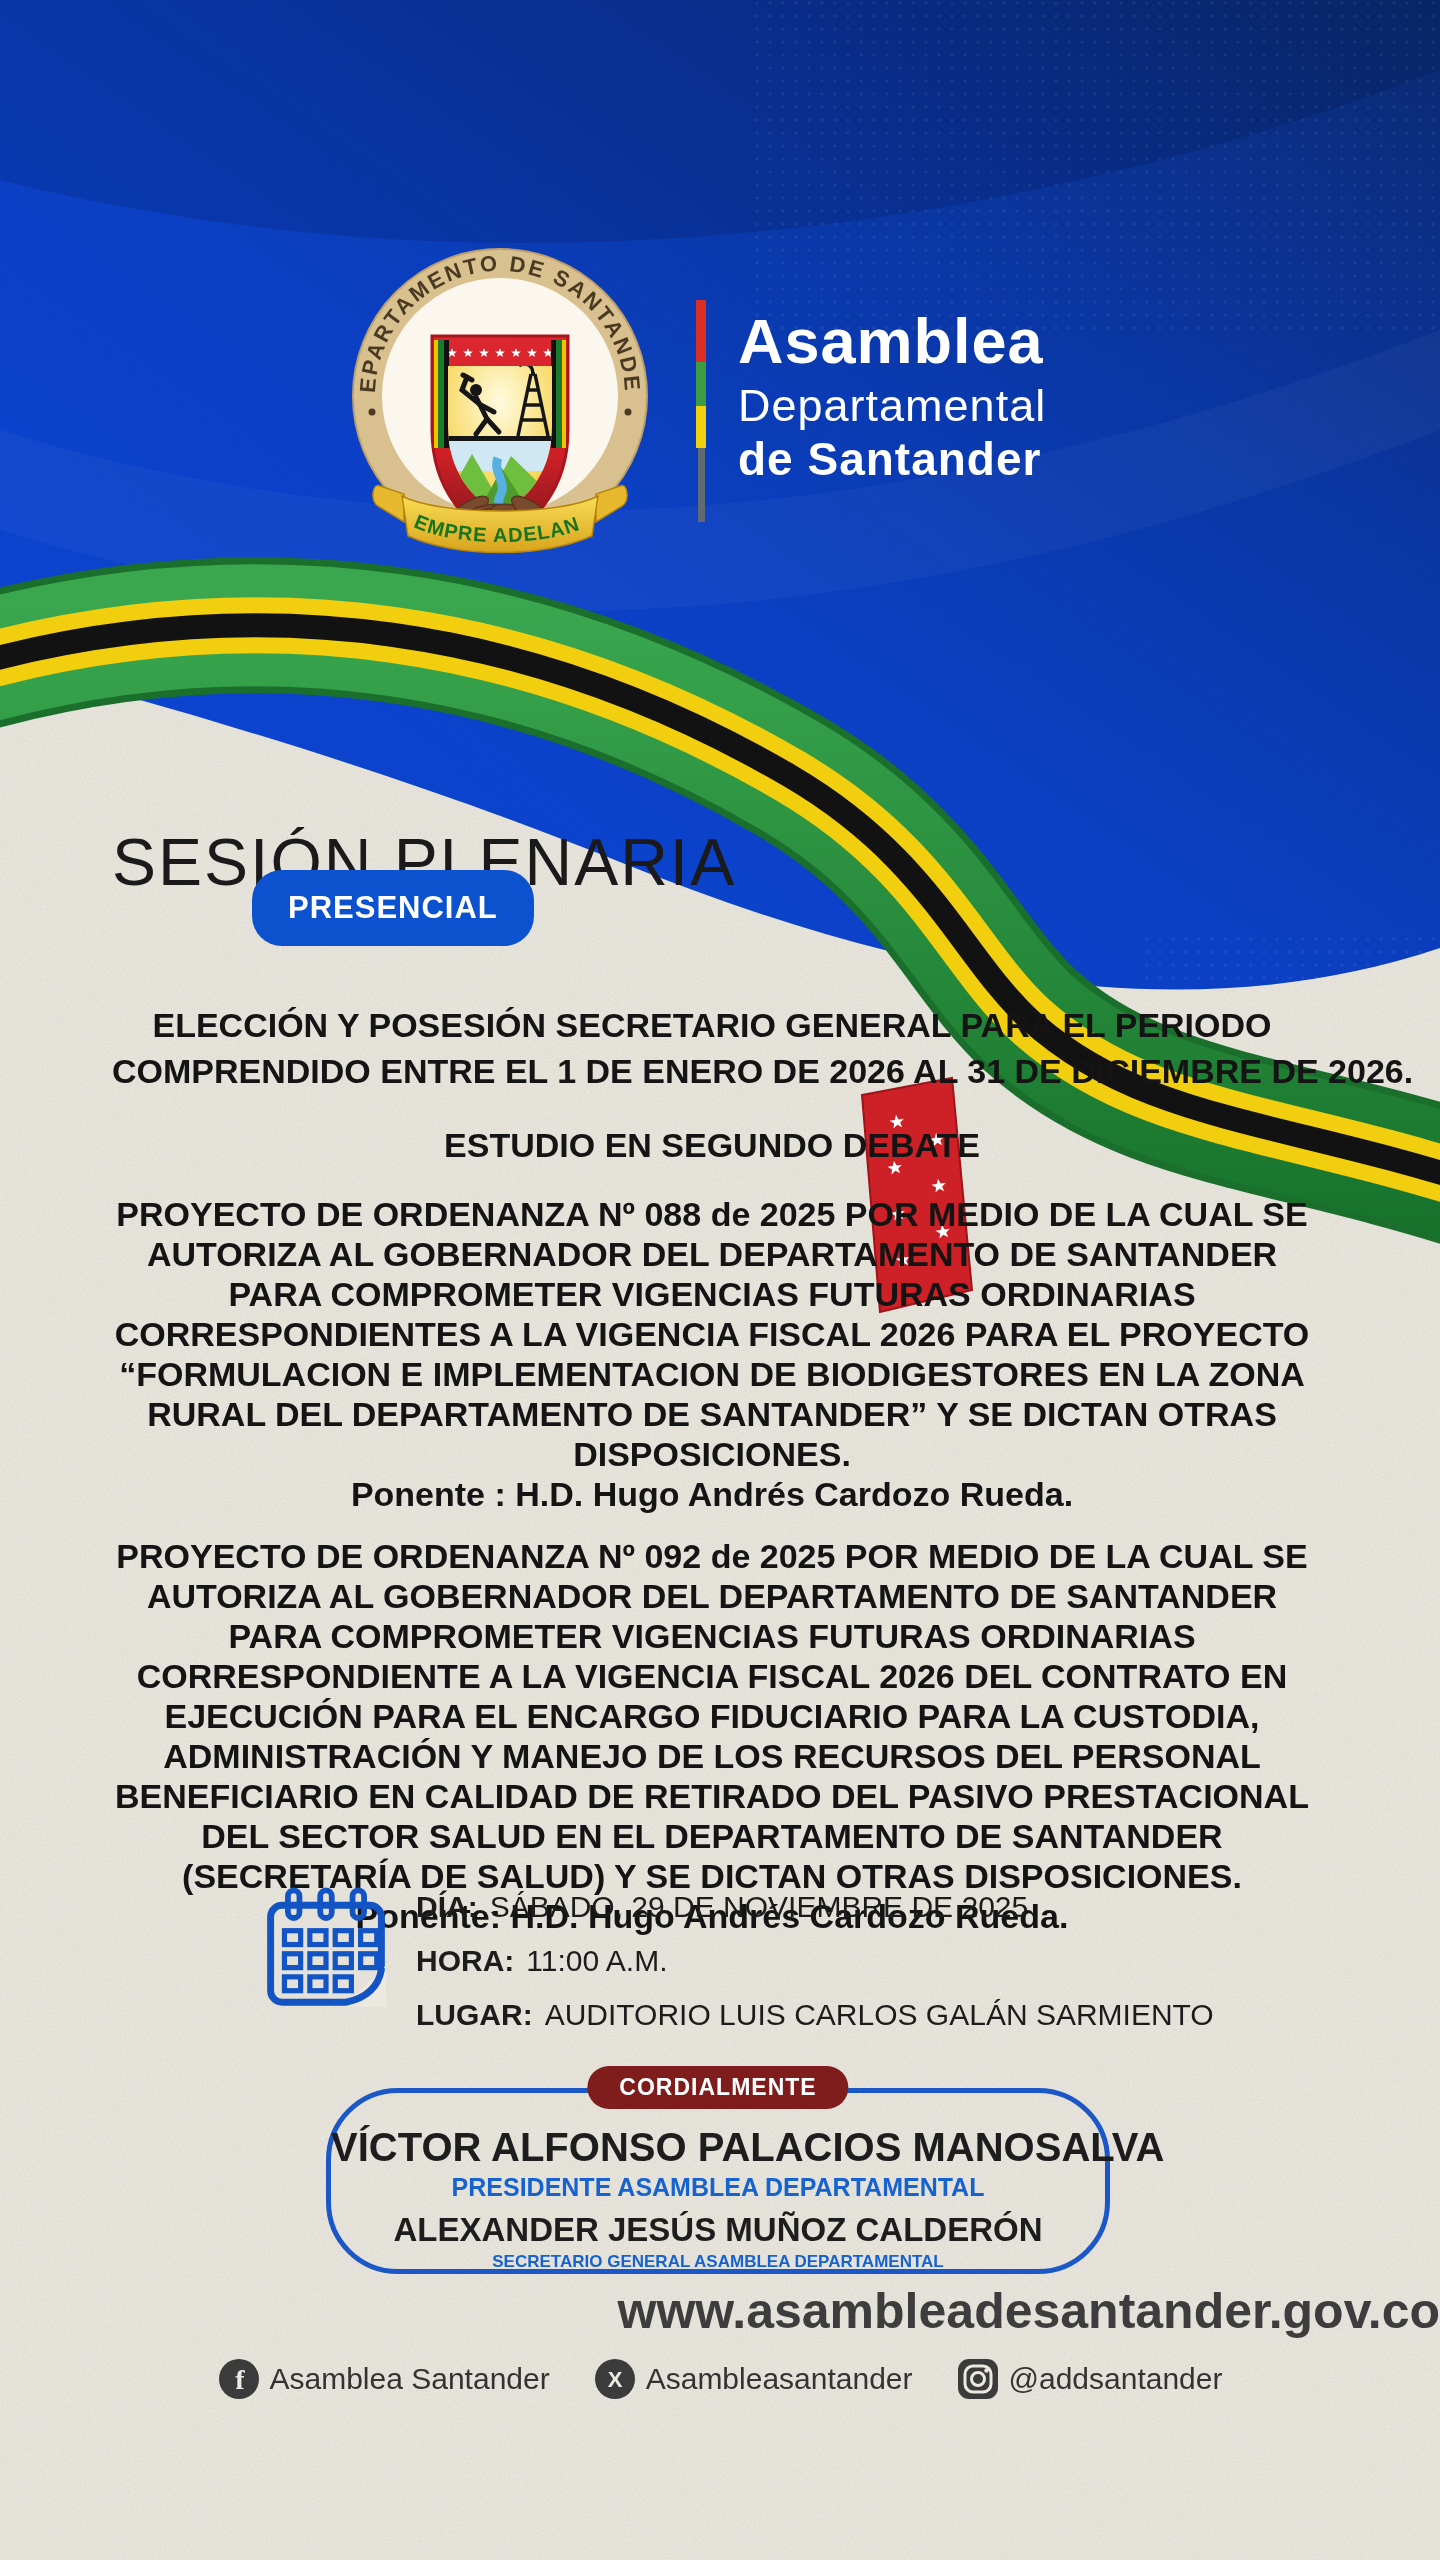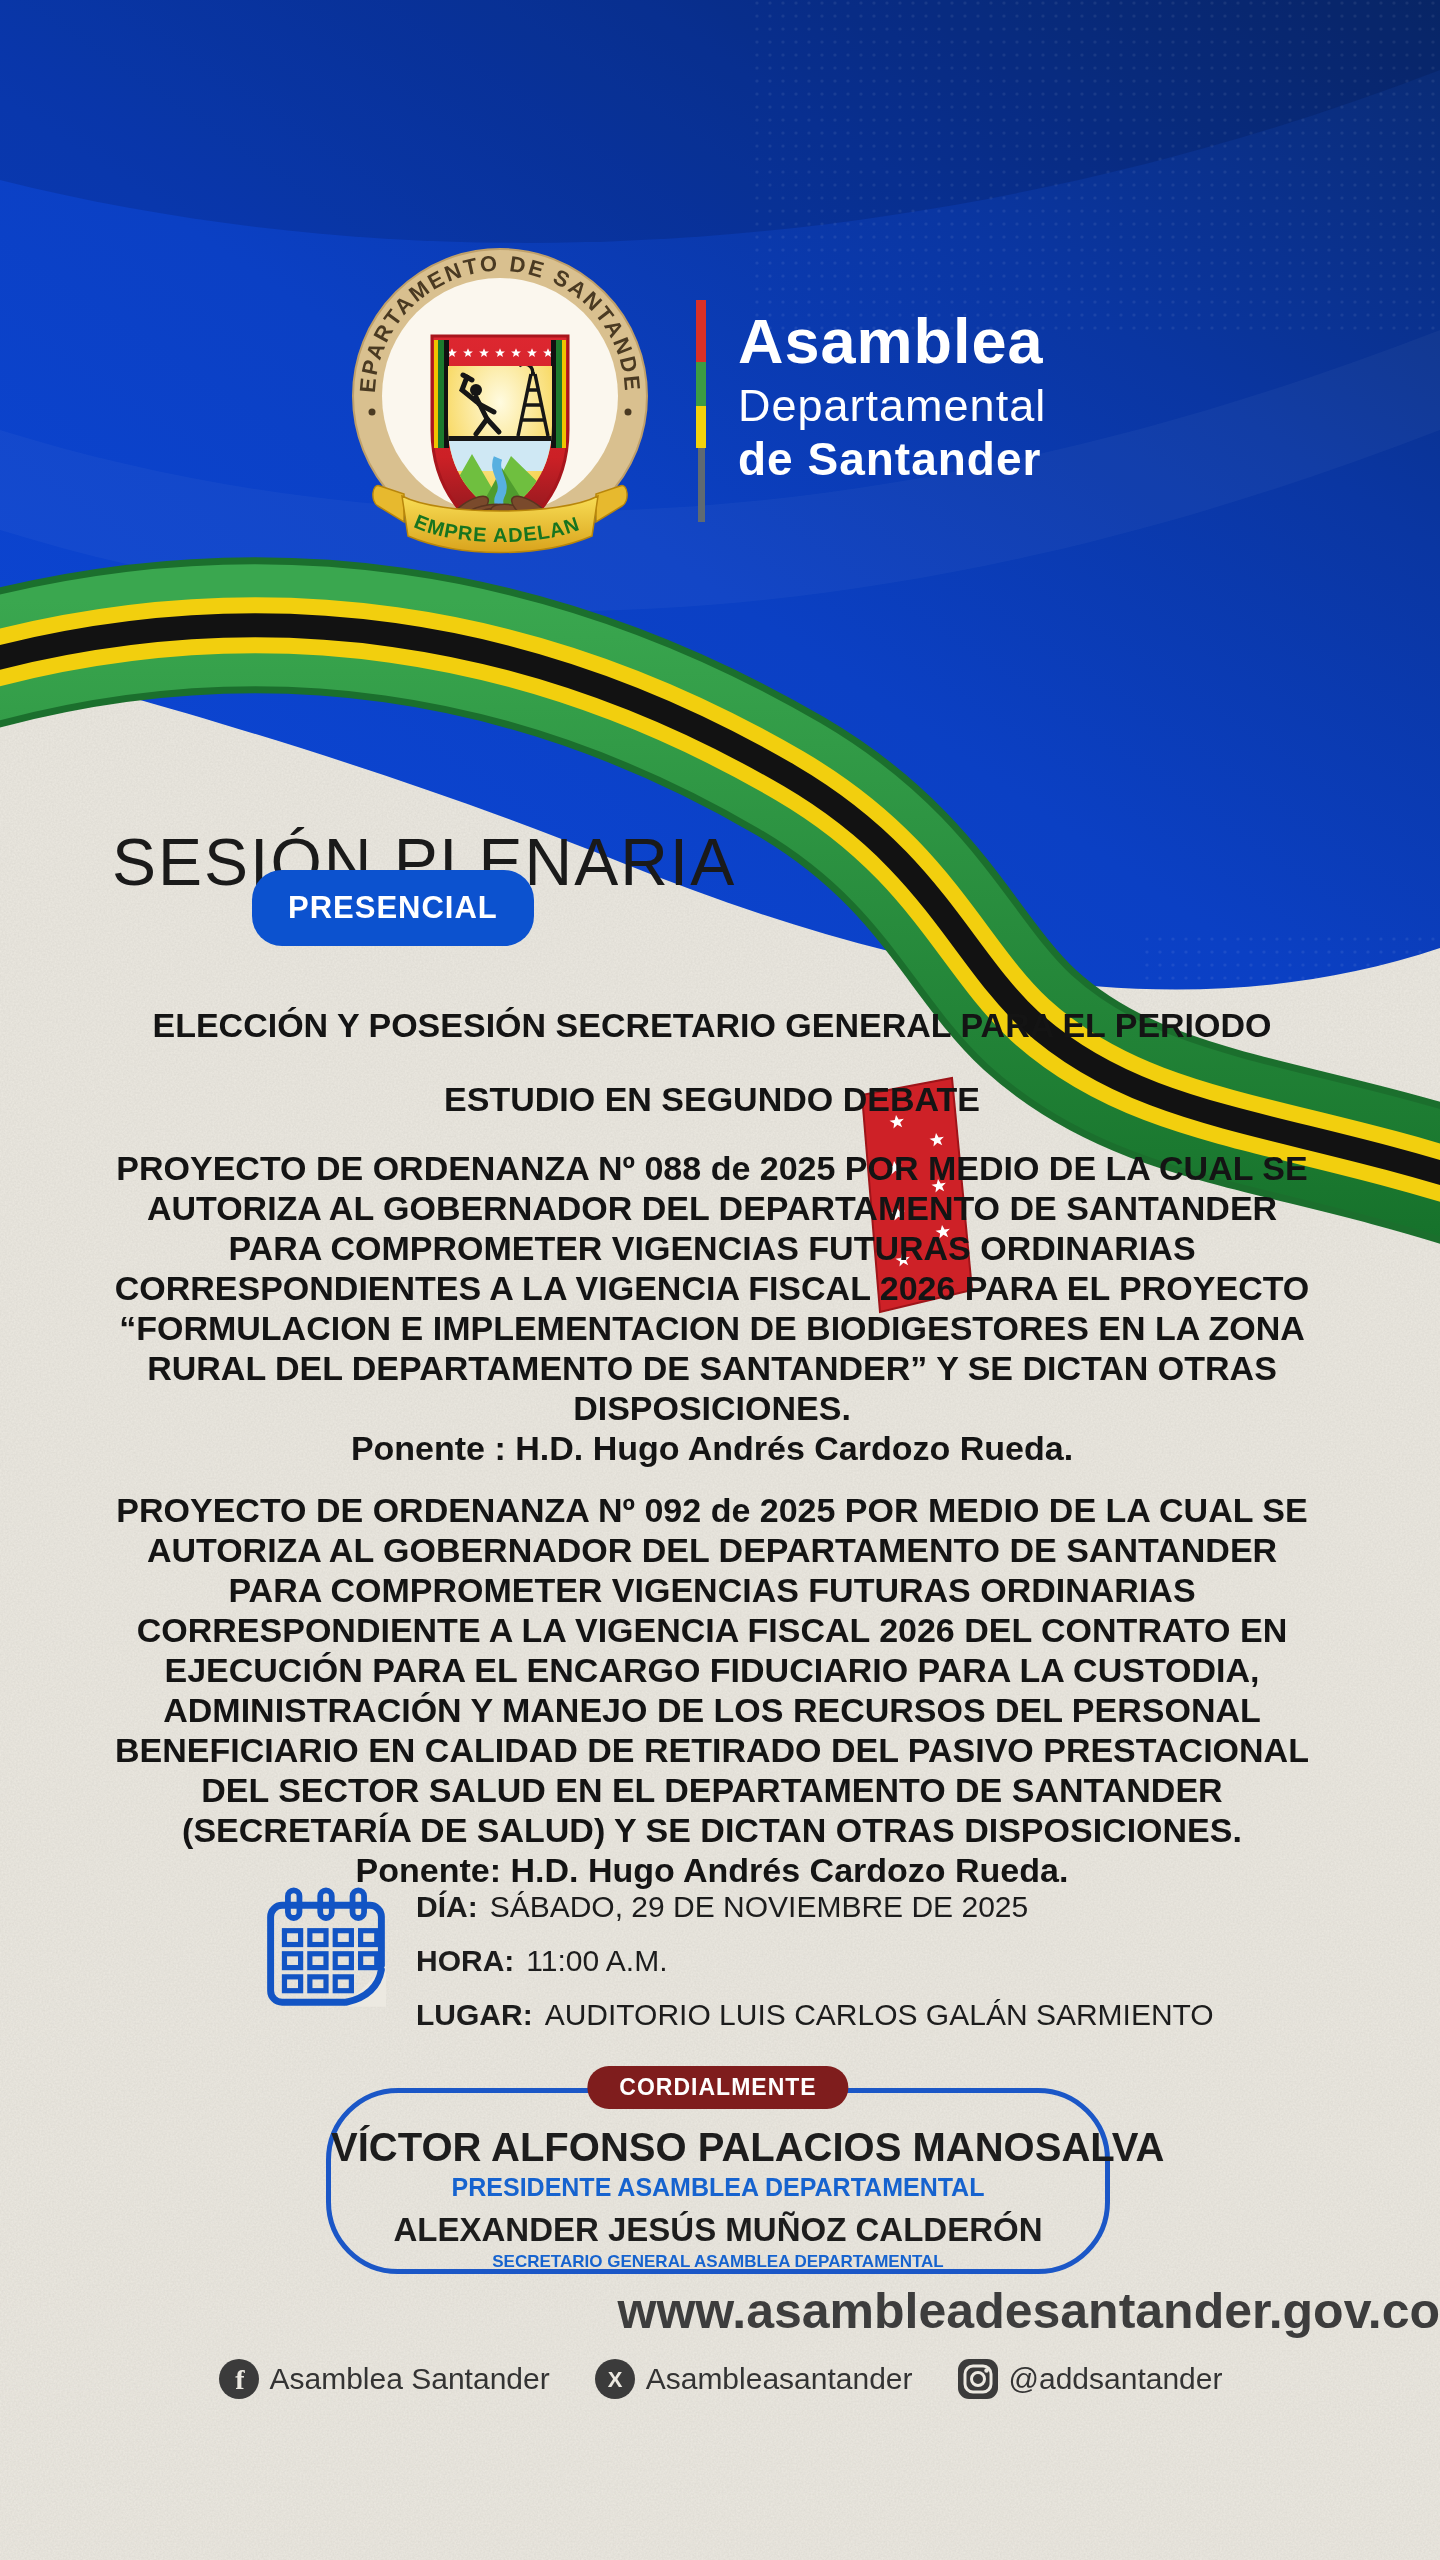--- a/index.html
+++ b/index.html
@@ -231,20 +231,21 @@
     <div class="brand-line1">Asamblea</div>
     <div class="brand-line2">Departamental</div>
     <div class="brand-line3">de Santander</div>
   </div>
 
   <div class="page-title">SESIÓN PLENARIA</div>
   <div class="badge-presencial">PRESENCIAL</div>
 
   <div class="agenda">
     <div class="intro-line">ELECCIÓN Y POSESIÓN SECRETARIO GENERAL PARA EL PERIODO</div>
+    <div class="intro-line">COMPRENDIDO ENTRE EL 1 DE ENERO DE 2026 AL 31 DE DICIEMBRE DE 2026.</div>
     <div class="section-heading">ESTUDIO EN SEGUNDO DEBATE</div>
     <div class="agenda-item first">
       <div>PROYECTO DE ORDENANZA Nº 088 de 2025 POR MEDIO DE LA CUAL SE AUTORIZA AL GOBERNADOR DEL DEPARTAMENTO DE SANTANDER PARA COMPROMETER VIGENCIAS FUTURAS ORDINARIAS CORRESPONDIENTES A LA VIGENCIA FISCAL 2026 PARA EL PROYECTO “FORMULACION E IMPLEMENTACION DE BIODIGESTORES EN LA ZONA RURAL DEL DEPARTAMENTO DE SANTANDER” Y SE DICTAN OTRAS DISPOSICIONES.</div>
       <div class="ponente">Ponente : H.D. Hugo Andrés Cardozo Rueda.</div>
     </div>
     <div class="agenda-item second">
       <div>PROYECTO DE ORDENANZA Nº 092 de 2025 POR MEDIO DE LA CUAL SE AUTORIZA AL GOBERNADOR DEL DEPARTAMENTO DE SANTANDER PARA COMPROMETER VIGENCIAS FUTURAS ORDINARIAS CORRESPONDIENTE A LA VIGENCIA FISCAL 2026 DEL CONTRATO EN EJECUCIÓN PARA EL ENCARGO FIDUCIARIO PARA LA CUSTODIA, ADMINISTRACIÓN Y MANEJO DE LOS RECURSOS DEL PERSONAL BENEFICIARIO EN CALIDAD DE RETIRADO DEL PASIVO PRESTACIONAL DEL SECTOR SALUD EN EL DEPARTAMENTO DE SANTANDER (SECRETARÍA DE SALUD) Y SE DICTAN OTRAS DISPOSICIONES.</div>
       <div class="ponente">Ponente: H.D. Hugo Andrés Cardozo Rueda.</div>
     </div>
   </div>

